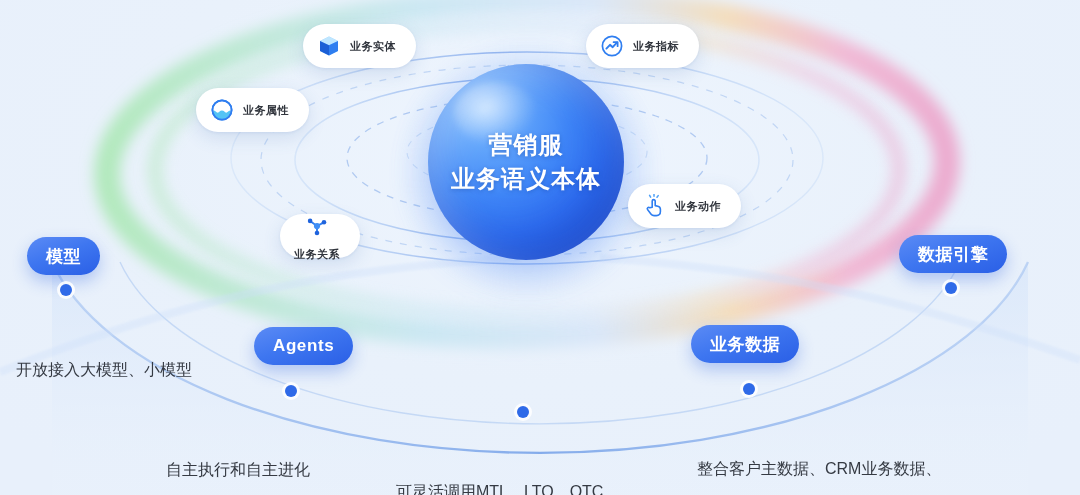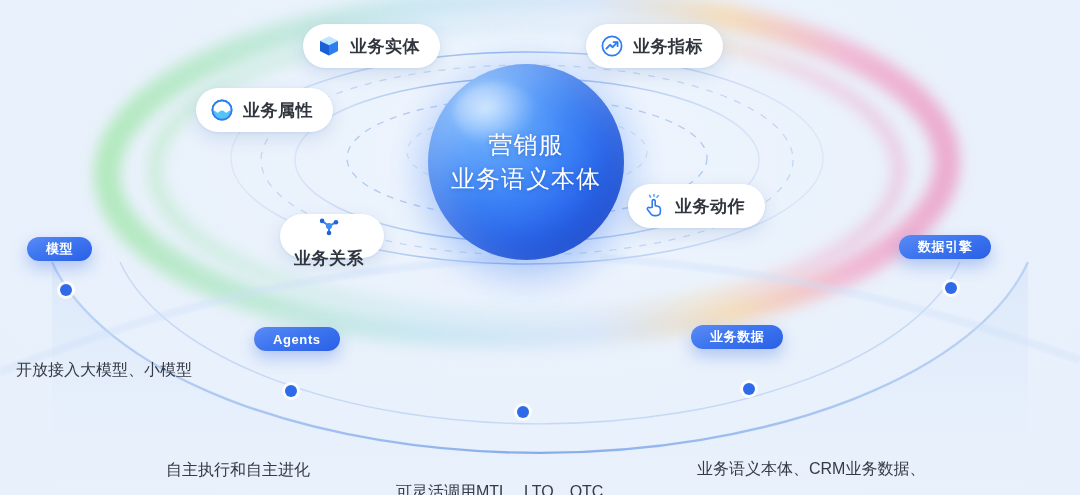--- a/index.html
+++ b/index.html
@@ -70,41 +70,41 @@
     width: 84px;
     height: 62px;
     border-radius: 50%;
     background: radial-gradient(ellipse at 40% 40%, rgba(255,255,255,0.55) 0%, rgba(255,255,255,0.0) 70%);
     filter: blur(3px);
   }
   .sphere-title {
     position: relative;
     font-size: 24px;
     line-height: 34px;
-    font-weight: normal;
+    font-weight: bold;
     letter-spacing: 1px;
     text-align: center;
     text-shadow: 0 1px 4px rgba(18,52,140,0.35);
   }
 
   
   .chip {
     position: absolute;
     display: flex;
     align-items: center;
     gap: 9px;
     height: 44px;
     padding: 0 20px 0 14px;
     background: #ffffff;
     border-radius: 24px;
     box-shadow: 0 6px 18px rgba(70,110,180,0.16), 0 1px 3px rgba(70,110,180,0.10);
     white-space: nowrap;
   }
   .chip-text {
-    font-size: 17px;
+    font-size: 11px;
     font-weight: bold;
     color: #31353d;
     letter-spacing: 0.5px;
   }
   .chip-icon {
     width: 24px;
     height: 24px;
     flex: 0 0 24px;
     display: block;
   }
@@ -115,27 +115,27 @@
   .chip-rule     { left: 700px; top: 104px; }
   .chip-relation { left: 280px; top: 214px; flex-direction: column; }
   .chip-action   { left: 628px; top: 184px; }
 
   
   .bluepill {
     position: absolute;
     display: flex;
     align-items: center;
     justify-content: center;
-    height: 24px;
+    height: 38px;
     padding: 0 19px;
     border-radius: 20px;
     background: linear-gradient(160deg, #5b8bf5 0%, #3e76f0 45%, #2a5fe6 100%);
     box-shadow: 0 7px 16px rgba(44,96,226,0.30);
     color: #ffffff;
-    font-size: 13px;
+    font-size: 17px;
     font-weight: bold;
     letter-spacing: 0.6px;
     white-space: nowrap;
   }
   .pill-model   { left: 27px;  top: 237px; }
   .pill-agents  { left: 254px; top: 327px; }
   .pill-skills  { left: 484px; top: 349px; }
   .pill-bizdata { left: 691px; top: 325px; }
   .pill-engine  { left: 899px; top: 235px; }
 
@@ -304,20 +304,20 @@
 
   <div class="dot dot-skills"></div>
   <div class="caption cap-skills">
     <div>可灵活调用MTL、LTO、OTC</div>
     
   </div>
 
   <div class="bluepill pill-bizdata">业务数据</div>
   <div class="dot dot-bizdata"></div>
   <div class="caption cap-bizdata">
-    <div>业务语义本体、CRM业务数据、</div>
+    <div>整合客户主数据、CRM业务数据、</div>
     
   </div>
 
   <div class="bluepill pill-engine">数据引擎</div>
   <div class="dot dot-engine"></div>
 
 </div>
 
 </body></html>

